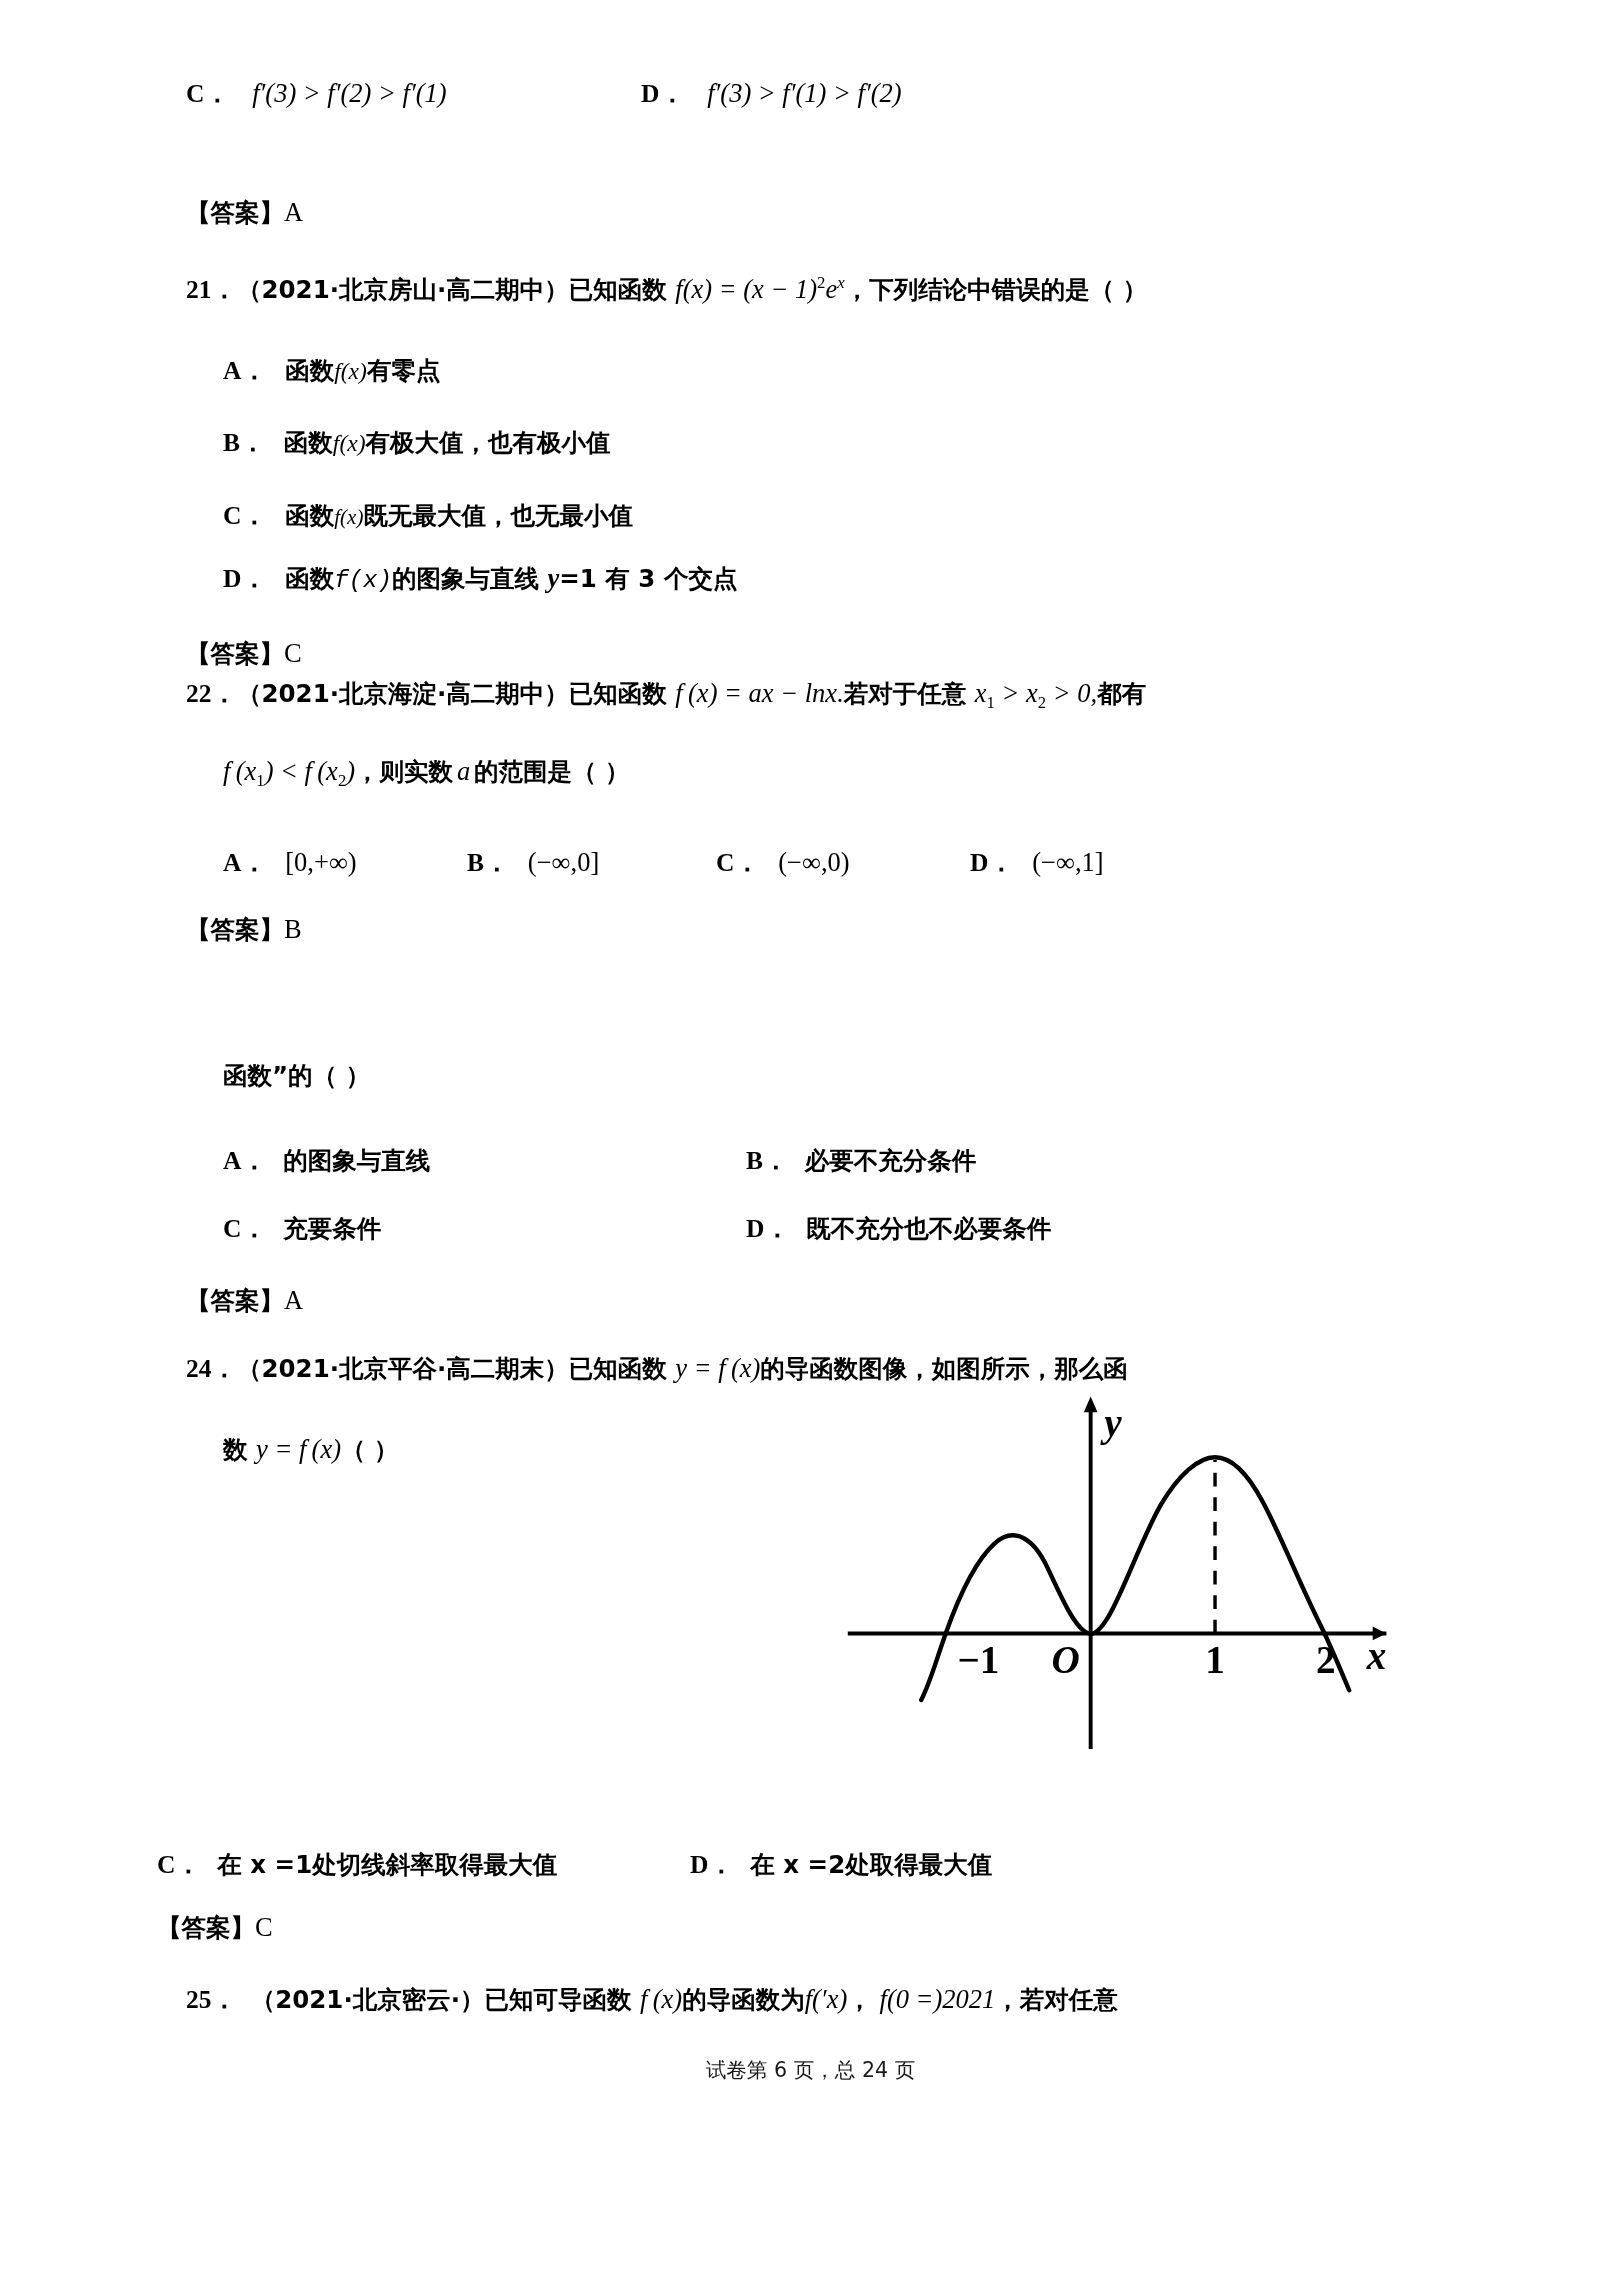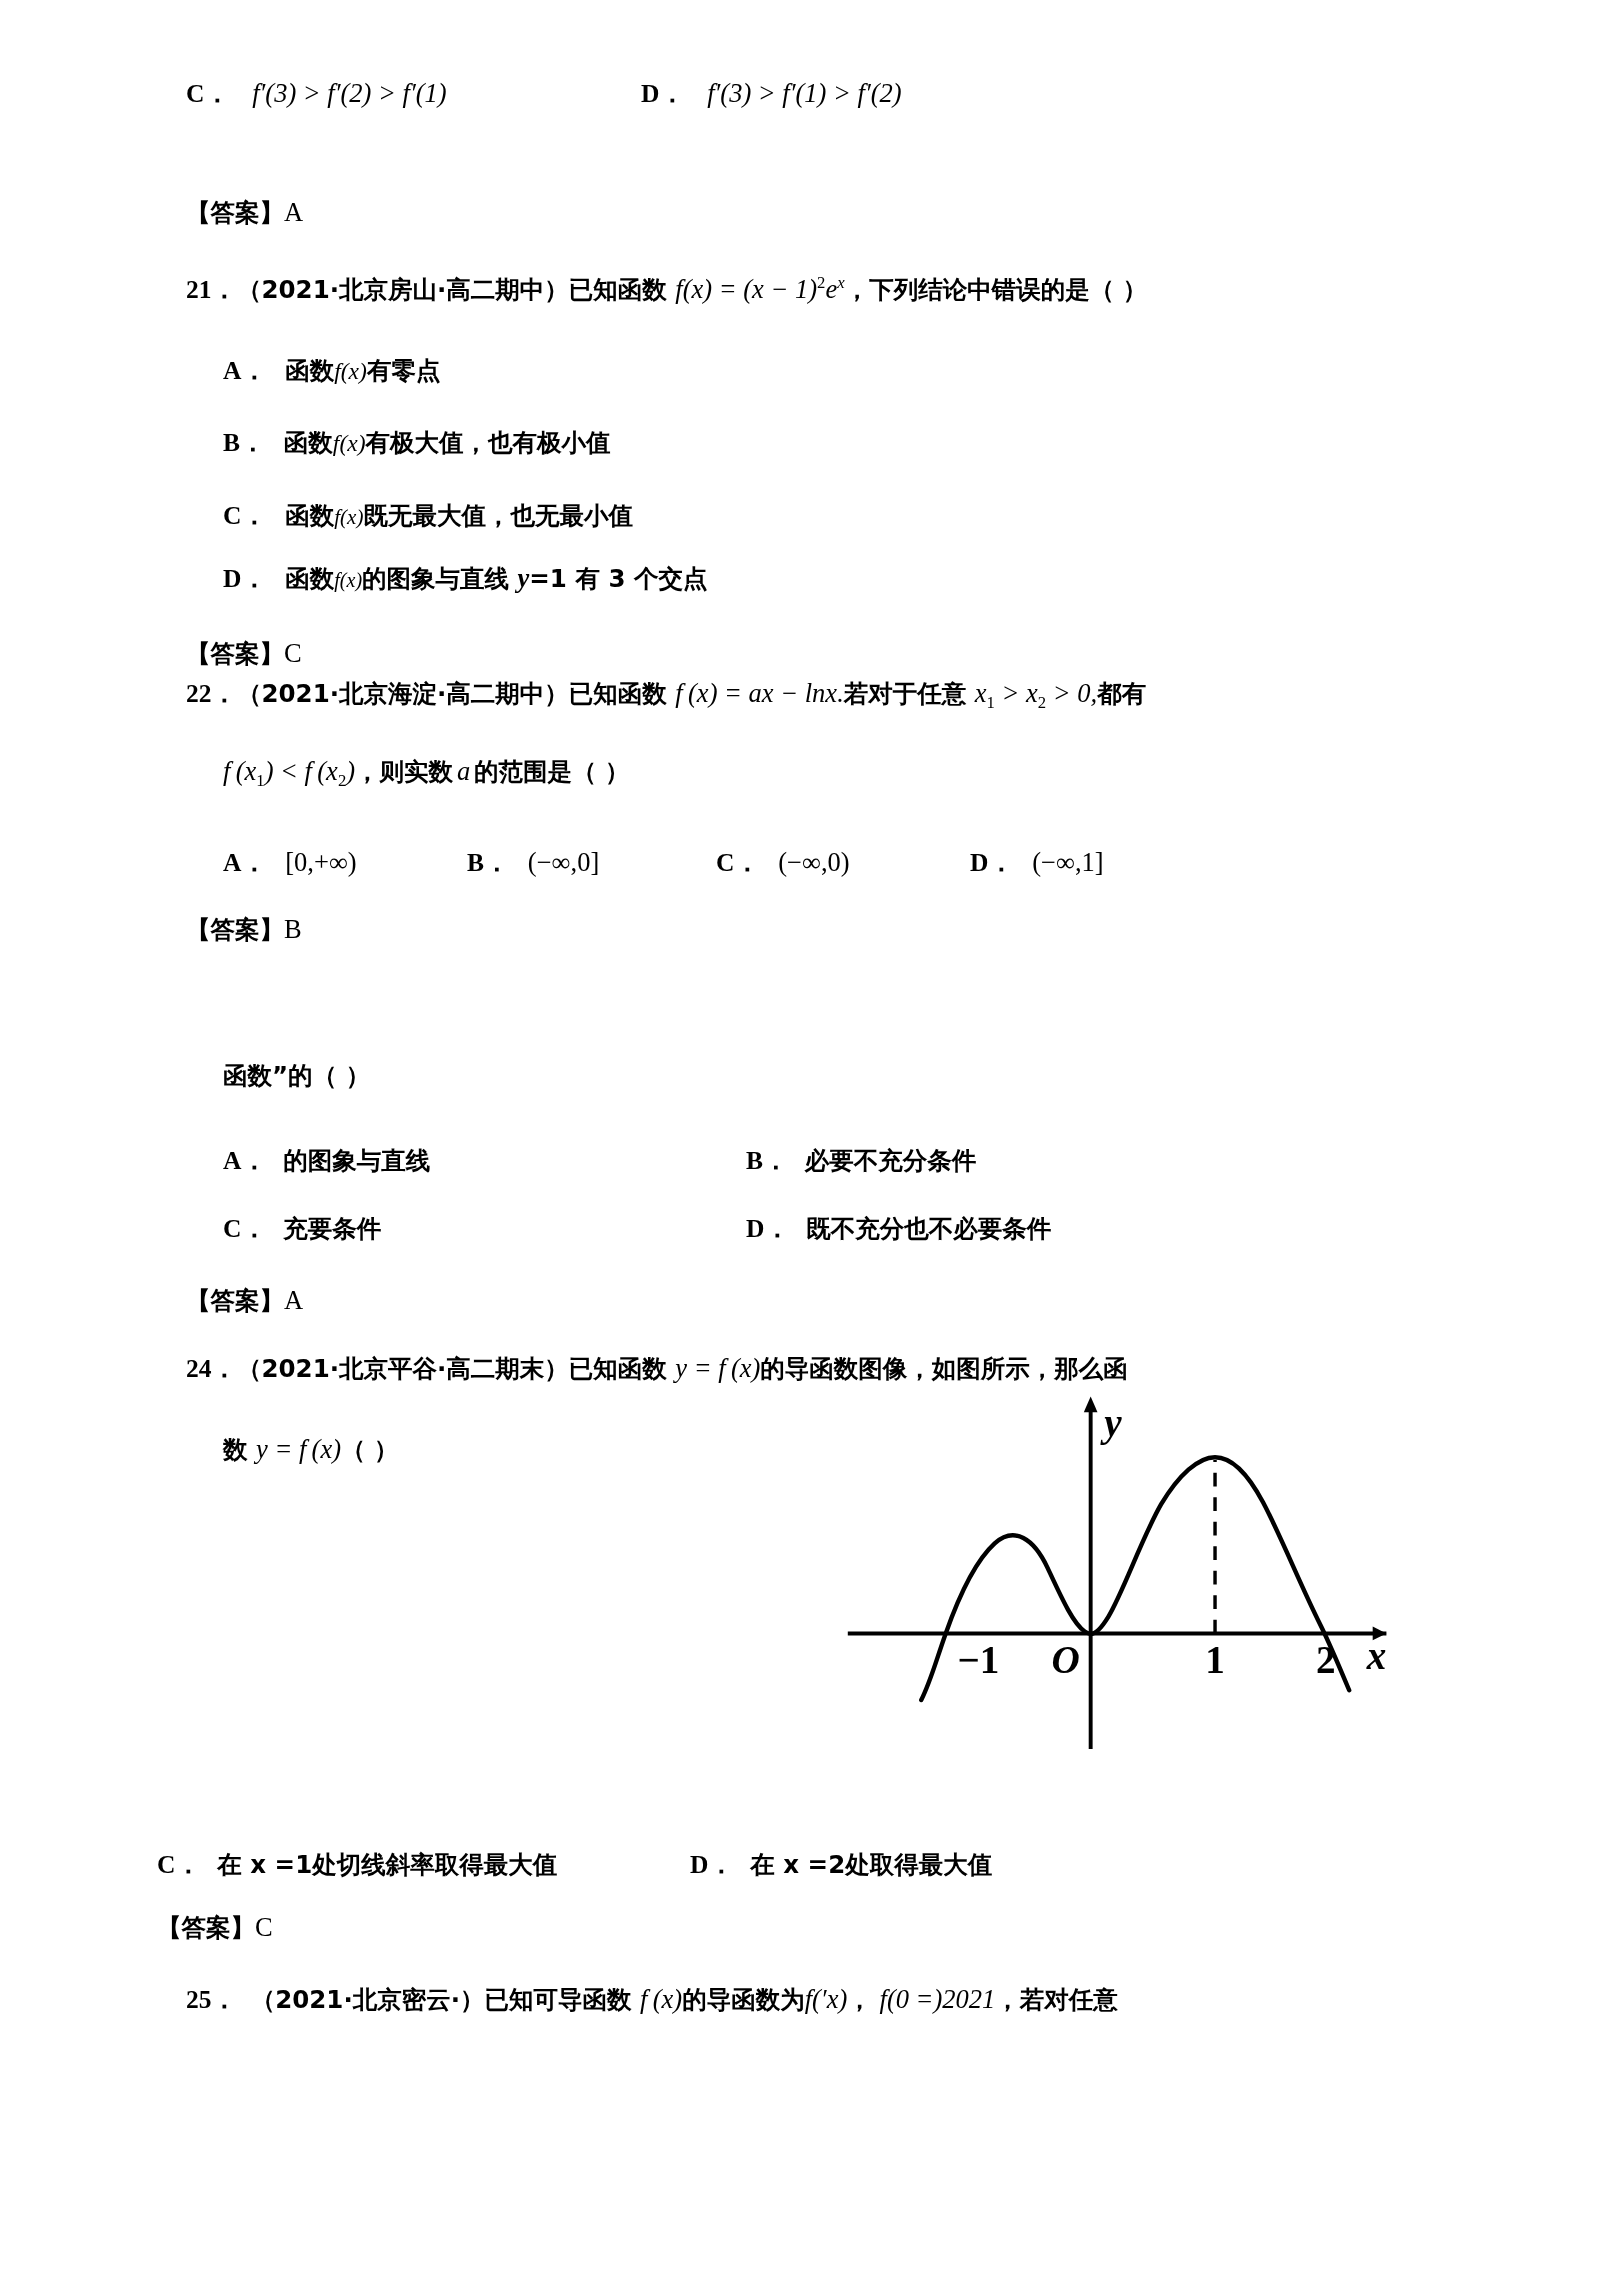--- a/index.html
+++ b/index.html
@@ -133,21 +133,21 @@
     <span style="margin-left:9.8px;">函数</span><span class="mathit" style="font-size:23.5px;"><i>f</i>(<i>x</i>)</span><span>有极大值，也有极小值</span>
   </div>
 
   <div class="row opt" style="top:498px; left:223px;">
     <span class="lab">C．</span>
     <span style="margin-left:9.8px;">函数</span><span class="mathit" style="font-size:21px;"><i>f</i>(<i>x</i>)</span><span>既无最大值，也无最小值</span>
   </div>
 
   <div class="row opt" style="top:561px; left:223px;">
     <span class="lab">D．</span>
-    <span style="margin-left:9.8px;">函数</span><span class="mathit" style="font-size:20px;"><i>f</i>(<i>x</i>)</span><span>的图象与直线 </span><span class="mathit" style="font-weight:bold;"><i>y</i></span><span>=1 有 3 个交点</span>
+    <span style="margin-left:9.8px;">函数</span><span class="mathit" style="font-size:24px;font-family:Liberation Mono, monospace;"><i>f</i>(<i>x</i>)</span><span>的图象与直线 </span><span class="mathit" style="font-weight:bold;"><i>y</i></span><span>=1 有 3 个交点</span>
   </div>
 
   <div class="row ansline" style="top:637px; left:186px;">
     <span>【答案】</span><span class="val">C</span>
   </div>
 
   <div class="row stem" style="top:676px; left:186px;">
     <span class="num">22</span><span class="num">．</span><span>（2021·北京海淀·高二期中）</span><span>已知函数</span>
     <span class="mathit"><i>f</i> (<i>x</i>) = <i>ax</i> − ln<i>x</i>.</span><span>若对于任意 </span><span class="mathit"><i>x</i><sub class="sb" style="font-style:normal">1</sub> &gt; <i>x</i><sub class="sb" style="font-style:normal">2</sub> &gt; 0,</span><span>都有</span>
   </div>
@@ -266,15 +266,18 @@
 
   <div class="row ansline" style="top:1911px; left:157px;">
     <span>【答案】</span><span class="val">C</span>
   </div>
 
   <div class="row stem" style="top:1982px; left:186px;">
     <span class="num">25</span><span class="num">．</span><span style="display:inline-block;width:13.7px;"></span><span>（2021·北京密云·）</span><span>已知可导函数</span>
     <span class="mathit"><i>f</i> (<i>x</i>)</span><span>的导函数为</span><span class="mathit"><i>f</i>(′<i>x</i>)</span><span>，</span><span class="mathit" style="margin-left:7.8px;"><i>f</i>(0 =)2021</span><span>，若对任意</span>
   </div>
 
+  <div class="footer">
+    <span>试卷第 6 页，总 24 页</span>
+  </div>
 
 </div>
 
 
 </body></html>

